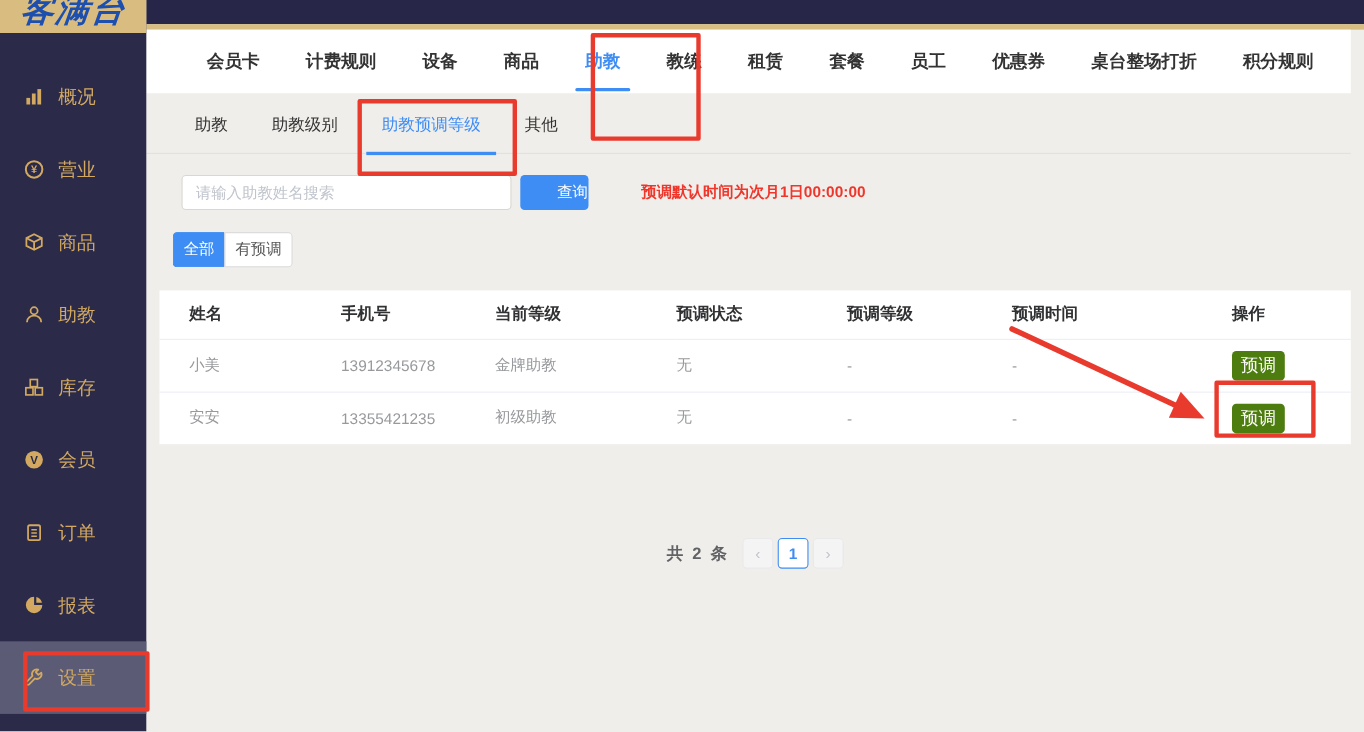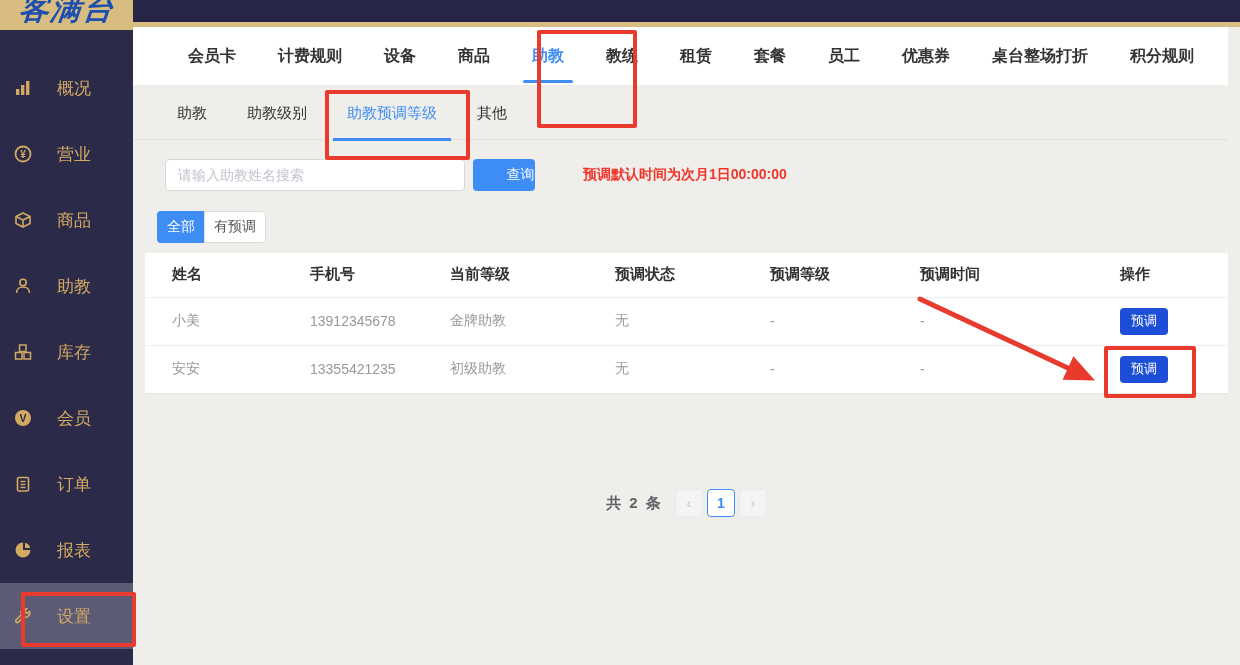--- a/index.html
+++ b/index.html
@@ -21,22 +21,22 @@
     height:30px; background:#d8bc80; overflow:hidden;
     display:flex; justify-content:center;
   }
   .logo span {
     font-size:30px; font-weight:bold; font-style:italic;
     color:#1d4fae; letter-spacing:2px; margin-top:-11px;
     transform:skew(-6deg); white-space:nowrap;
   }
   .side-nav { padding-top:25px; }
   .side-item {
-    height:66px; display:flex; align-items:center; gap:25px;
-    padding-left:14px; cursor:pointer; color:#d3a961; font-size:17px;
+    height:66px; display:flex; align-items:center; gap:13px;
+    padding-left:22px; cursor:pointer; color:#d3a961; font-size:17px;
   }
   .side-item.active { background:#5b5b76; }
   .side-icon { width:18px; height:18px; flex:0 0 18px; display:flex; align-items:center; justify-content:center; }
   .side-icon svg { width:18px; height:18px; }
 
   
   .topbar {
     position:absolute; left:133px; top:0; width:1107px; height:22px;
     background:#272548;
   }
@@ -104,35 +104,35 @@
   .filter-btn {
     height:32px; padding:0 9px; font-size:14px; cursor:pointer;
     background:#fff; border:1px solid #dcdcdc; color:#555;
     display:flex; align-items:center; font-family:inherit;
   }
   .filter-btn:first-child { border-radius:4px 0 0 4px; border-right:none; }
   .filter-btn:last-child { border-radius:0 4px 4px 0; }
   .filter-btn.active { background:#3d8df5; border-color:#3d8df5; color:#fff; }
 
   .table-panel {
-    position:absolute; left:12px; top:168px; width:1083px; background:#fff;
+    position:absolute; left:12px; top:179px; width:1083px; background:#fff;
     border-bottom:1px solid #e8e6e3;
   }
   table { border-collapse:collapse; width:100%; table-layout:fixed; }
   th, td { text-align:left; padding-left:0; }
   th {
     height:44px; font-size:15px; color:#303133; font-weight:bold;
     border-bottom:1px solid #ebeef5;
   }
   td { height:48px; font-size:14px; color:#97999c; border-bottom:1px solid #ebeef5; }
   tr:last-child td { border-bottom:none; }
   th:first-child, td:first-child { padding-left:27px; }
   .btn-preset {
     width:48px; height:27px; border:none; border-radius:4px;
-    background:#1d4ed8; color:#fff; font-size:13px; cursor:pointer;
+    background:#4d7c0f; color:#fff; font-size:16px; cursor:pointer;
     font-family:inherit;
   }
 
   .pagination {
     position:absolute; left:12px; top:402px; width:1083px; height:32px;
     display:flex; align-items:center; justify-content:center; gap:4px;
   }
   .page-total { font-size:15px; font-weight:bold; color:#606266; margin-right:8px; letter-spacing:2px; }
   .page-btn {
     width:28px; height:28px; border-radius:4px; display:flex;

